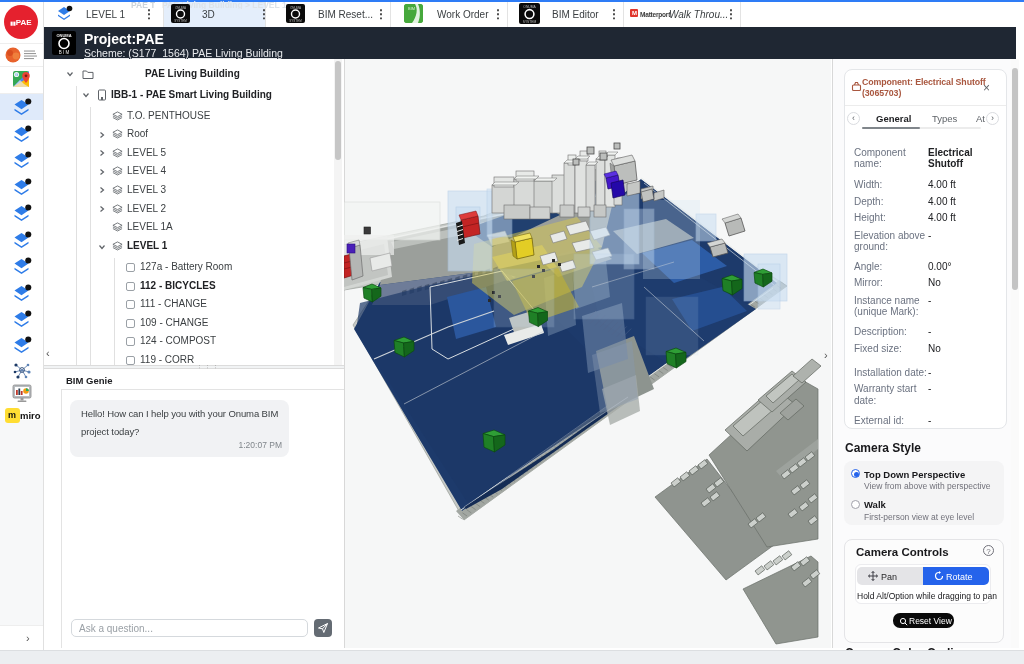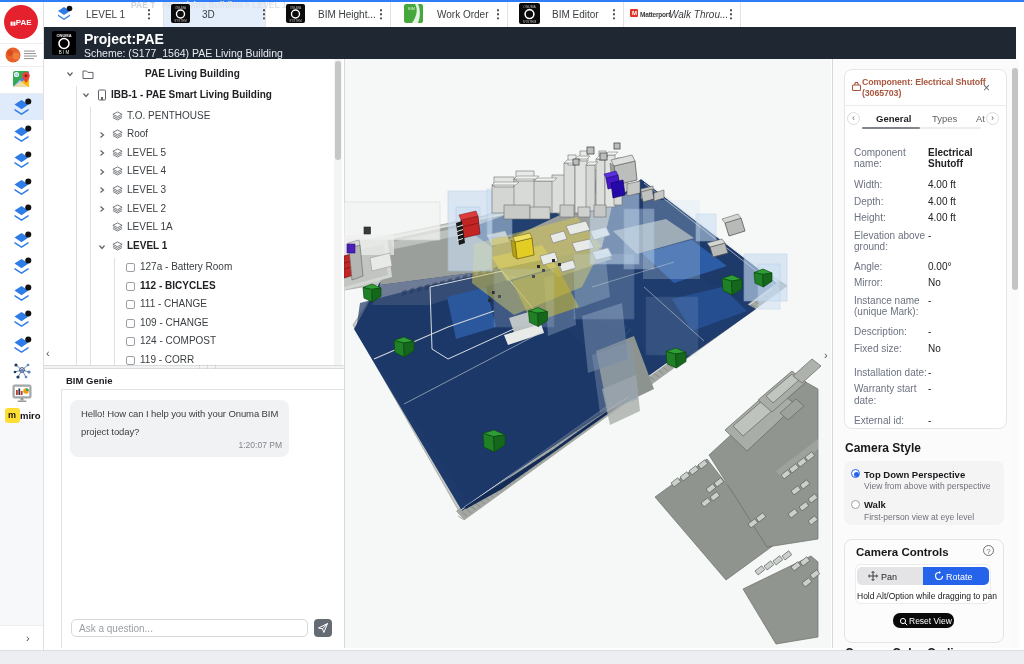--- a/index.html
+++ b/index.html
@@ -40,21 +40,21 @@
 </svg>
 <div class="abs" style="left:202px;top:8.5px;font-size:10px;color:#3c4043;">3D</div>
 <div class="abs" style="left:258px;top:6.5px;font-size:12px;color:#333;font-weight:bold;">⋮</div>
 
 <div class="abs" style="left:286px;top:4px;width:19px;height:19px;background:#0a0a0a;border-radius:2px;"></div>
 <svg class="abs" style="left:286px;top:4px;" width="19" height="19" viewBox="0 0 19 19">
  <text x="9.5" y="4.5" font-size="3" fill="#bbb" text-anchor="middle" font-family="Liberation Sans">ONUMA</text>
  <circle cx="9.5" cy="10" r="4" fill="none" stroke="#fff" stroke-width="1.4"></circle>
  <text x="9.5" y="18" font-size="3" fill="#bbb" text-anchor="middle" font-family="Liberation Sans">SYSTEM</text>
 </svg>
-<div class="abs" style="left:318px;top:8.5px;font-size:10px;color:#3c4043;">BIM Height...</div>
+<div class="abs" style="left:318px;top:8.5px;font-size:10px;color:#3c4043;">BIM Reset...</div>
 <div class="abs" style="left:375px;top:6.5px;font-size:12px;color:#333;font-weight:bold;">⋮</div>
 
 <div class="abs" style="left:404px;top:4px;width:19px;height:19px;background:#3faa35;border-radius:3px;overflow:hidden;">
   <svg width="19" height="19" viewBox="0 0 19 19">
     <rect width="19" height="19" fill="#46a83c"></rect>
     <path d="M11 0 C14 5 13 12 8 19 L14 19 C17 12 16 4 14 0 Z" fill="#fff" opacity="0.85"></path>
     <text x="4" y="6" font-size="4" fill="#d8f0d0" font-family="Liberation Sans">BIM</text>
   </svg>
 </div>
 <div class="abs" style="left:437px;top:8.5px;font-size:10px;color:#3c4043;">Work Order</div>
@@ -76,21 +76,21 @@
 <div class="abs" style="left:725px;top:6.5px;font-size:12px;color:#333;font-weight:bold;">⋮</div>
 
 <div class="abs" style="left:44px;top:27px;width:972px;height:32px;background:#1f2733;"></div>
 <div class="abs" style="left:52px;top:31px;width:24px;height:24px;background:#000;border-radius:2px;"></div>
 <svg class="abs" style="left:52px;top:31px;" width="24" height="24" viewBox="0 0 24 24">
  <text x="12" y="6" font-size="4" fill="#eee" text-anchor="middle" font-weight="bold" font-family="Liberation Sans">ONUMA</text>
  <circle cx="12" cy="12.5" r="5" fill="none" stroke="#fff" stroke-width="1.6"></circle>
  <text x="12" y="22.5" font-size="4.5" fill="#eee" text-anchor="middle" font-family="Liberation Sans">B I M</text>
 </svg>
 <div class="abs" style="left:84px;top:31px;font-size:14px;font-weight:bold;color:#fff;">Project:PAE</div>
-<div class="abs" style="left:84px;top:46.5px;font-size:10.5px;color:#e8eaed;">Scheme: (S177_1564) PAE Living Building</div>
+<div class="abs" style="left:84px;top:46.5px;font-size:10.5px;color:#e8eaed;text-decoration:underline;">Scheme: (S177_1564) PAE Living Building</div>
 
 <div class="abs" style="left:0;top:2px;width:44px;height:662px;background:#fff;border-right:1px solid #e0e0e0;" id="sidebar"></div>
 <div class="abs" style="left:0;top:420px;width:43px;height:230px;background:#f7f8f9;"></div>
 <div class="abs" style="left:4px;top:5px;width:34px;height:34px;border-radius:50%;background:#e5212e;"></div>
 <div class="abs" style="left:4px;top:5px;width:34px;height:34px;border-radius:50%;text-align:center;font-size:8px;font-weight:bold;color:#fff;line-height:36px;"><span style="font-size:5px;">▮▮</span>PAE</div>
 <div class="abs" style="left:0;top:43px;width:43px;height:1px;background:#eee;"></div>
 
 <svg class="abs" style="left:4px;top:46px;" width="36" height="18" viewBox="0 0 36 18">
   <circle cx="9" cy="9" r="7.5" fill="#e8622c"></circle>
   <circle cx="6" cy="7" r="3" fill="#d94e1f"></circle>

